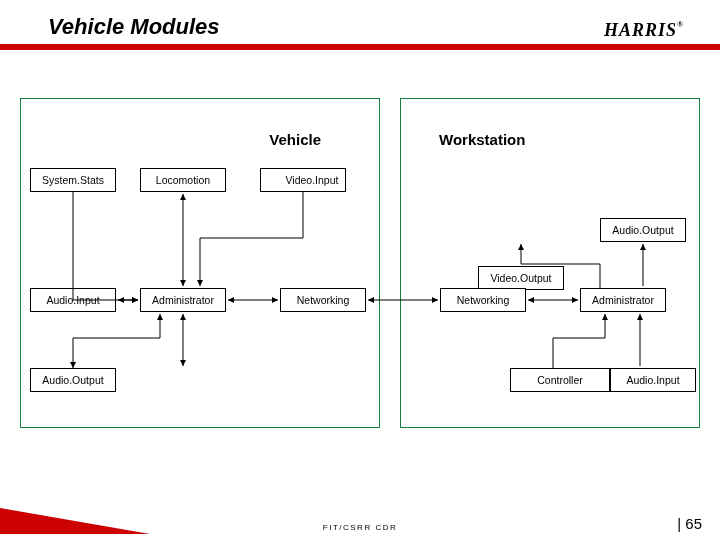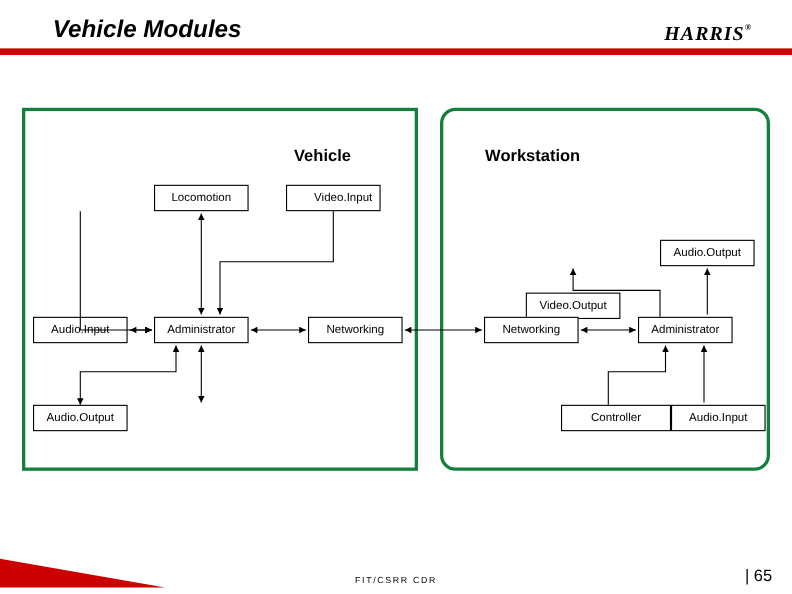--- a/index.html
+++ b/index.html
@@ -4,21 +4,21 @@
 <style>
   * { box-sizing: border-box; margin: 0; padding: 0; }
   html, body { width: 720px; height: 540px; font-family: Arial, sans-serif; background: #fff; }
   .slide { position: relative; width: 720px; height: 540px; }
   .title-bar { position: absolute; top: 10px; left: 0; width: 100%; height: 40px; }
   .title { position: absolute; left: 48px; top: 4px; font-size: 22px; font-weight: bold; font-style: italic; color: #000; }
   .red-bar { position: absolute; top: 44px; left: 0; width: 100%; height: 6px; background: #cc0000; }
   .logo { position: absolute; top: 20px; right: 36px; font-family: "Times New Roman", serif; font-style: italic; font-weight: bold; font-size: 18px; color: #000; letter-spacing: 1px; }
   .logo sup { font-size: 8px; font-style: normal; vertical-align: top; }
   .diagram { position: absolute; top: 88px; left: 20px; width: 680px; height: 360px; }
-  .panel { position: absolute; border: 3px solid #15803d; background: #fff; }
+  .panel { position: absolute; border: 1px solid #15803d; background: #fff; }
   .panel-title { position: absolute; font-weight: bold; font-size: 15px; }
   .box { position: absolute; border: 1px solid #000; background: #fff; font-size: 10.5px; text-align: center; padding-top: 5px; height: 24px; }
   svg.arrows { position: absolute; top: 0; left: 0; width: 100%; height: 100%; pointer-events: none; }
   .footer { position: absolute; bottom: 6px; width: 100%; }
   .wedge { position: absolute; left: 0; bottom: 0; width: 0; height: 0; border-bottom: 26px solid #cc0000; border-right: 150px solid transparent; }
   .footer-text { position: absolute; left: 50%; bottom: 2px; transform: translateX(-50%); font-size: 8px; letter-spacing: 1.5px; color: #000; }
   .page-num { position: absolute; right: 18px; bottom: 2px; font-size: 15px; color: #000; }
 </style>
 </head>
 <body>
@@ -30,24 +30,25 @@
   </div>
   <div class="red-bar"></div>
   <div class="logo"><span>HARRIS</span><sup>®</sup></div>
 
   <div class="diagram">
 
     <div class="panel" style="left:0; top:10px; width:360px; height:330px;">
       <div class="panel-title" style="right:58px; top:32px;">Vehicle</div>
     </div>
 
-    <div class="panel" style="left:380px; top:10px; width:300px; height:330px;border-radius:14px;">
+    <div class="panel" style="left:380px; top:10px; width:300px; height:330px;">
       <div class="panel-title" style="left:38px; top:32px;">Workstation</div>
     </div>
 
+    <div class="box" style="left:10px;  top:80px;  width:86px;">System.Stats</div>
     <div class="box" style="left:120px; top:80px;  width:86px;">Locomotion</div>
     <div class="box" style="left:240px; top:80px;  width:86px;padding-left:18px;">Video.Input</div>
     <div class="box" style="left:10px;  top:200px; width:86px;">Audio.Input</div>
     <div class="box" style="left:120px; top:200px; width:86px;">Administrator</div>
     <div class="box" style="left:260px; top:200px; width:86px;">Networking</div>
     <div class="box" style="left:10px;  top:280px; width:86px;">Audio.Output</div>
 
     <div class="box" style="left:458px; top:130px; width:86px;margin-top:48px;">Video.Output</div>
     <div class="box" style="left:580px; top:130px; width:86px;">Audio.Output</div>
     <div class="box" style="left:420px; top:200px; width:86px;">Networking</div>

